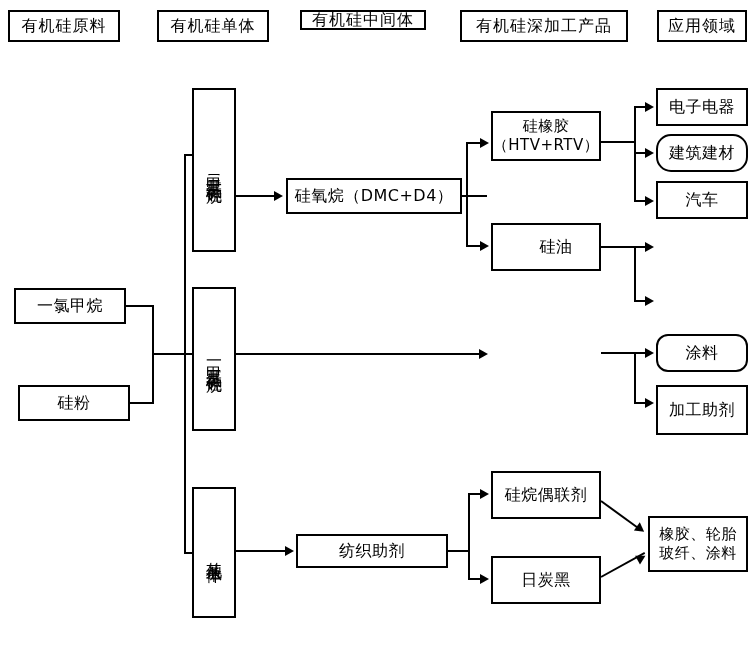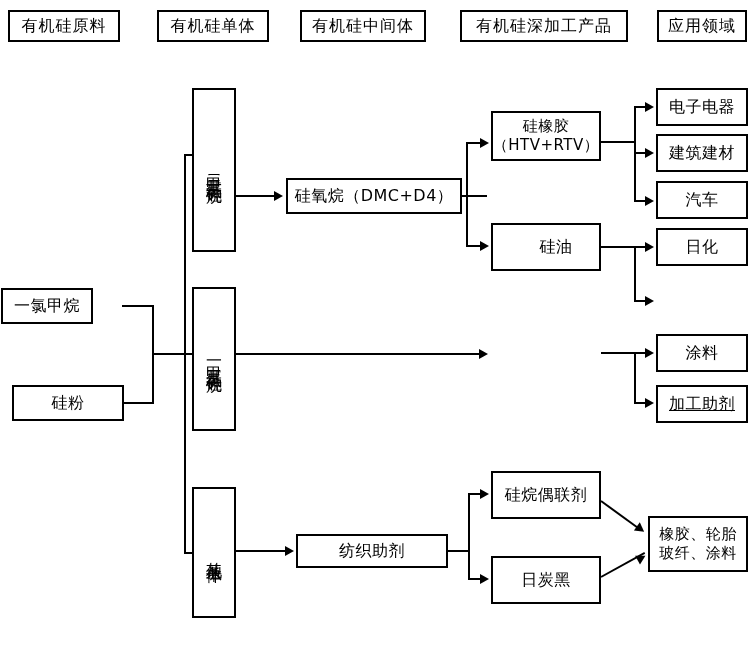--- a/index.html
+++ b/index.html
@@ -80,34 +80,34 @@
 <body>
 
 <div id="stage">
 
   <div class="bx hdr" style="left:8px;  top:10px;  width:112px; height:32px;">
     <span class="lbl">有机硅原料</span>
   </div>
   <div class="bx hdr" style="left:157px; top:10px; width:112px; height:32px;">
     <span class="lbl">有机硅单体</span>
   </div>
-  <div class="bx hdr" style="left:300px; top:10px; width:126px; height:32px;">
+  <div class="bx hdr" style="left:300px; top:10px; width:126px; height:20px;">
     <span class="lbl">有机硅中间体</span>
   </div>
   <div class="bx hdr" style="left:460px; top:10px; width:168px; height:32px;">
     <span class="lbl">有机硅深加工产品</span>
   </div>
   <div class="bx hdr" style="left:657px; top:10px; width:90px;  height:32px;">
     <span class="lbl">应用领域</span>
   </div>
 
-  <div class="bx" style="left:1px; top:288px; width:92px; height:36px;font-family:Liberation Serif, serif;">
+  <div class="bx" style="left:14px; top:288px; width:112px; height:36px;font-family:Liberation Serif, serif;">
     <span class="lbl">一氯甲烷</span>
   </div>
-  <div class="bx" style="left:12px; top:385px; width:112px; height:36px;">
+  <div class="bx" style="left:18px; top:385px; width:112px; height:36px;">
     <span class="lbl">硅粉</span>
   </div>
 
   <div class="ln h" style="left:122px; top:305px; width:32px;"></div>
   <div class="ln h" style="left:122px; top:402px; width:32px;"></div>
   <div class="ln v" style="left:152px; top:305px; height:99px;"></div>
   <div class="ln h" style="left:152px; top:353px; width:34px;"></div>
 
   <div class="ln v" style="left:184px; top:154px; height:399px;"></div>
   <div class="ln h" style="left:184px; top:154px; width:28px;"></div>
@@ -167,33 +167,30 @@
   <div class="ln h" style="left:448px; top:550px; width:22px;"></div>
   <div class="ln v" style="left:468px; top:493px; height:87px;"></div>
   <div class="ln h" style="left:468px; top:493px; width:15px;"></div>
   <div class="ln h" style="left:468px; top:578px; width:15px;"></div>
   <div class="ar" style="left:480px; top:489px;"></div>
   <div class="ar" style="left:480px; top:574px;"></div>
 
   <div class="bx" style="left:656px; top:88px;  width:92px; height:38px;">
     <span class="lbl">电子电器</span>
   </div>
-  <div class="bx" style="left:656px; top:134px; width:92px; height:38px;">
+  <div class="bx" style="left:656px; top:134px; width:92px; height:38px;border-radius:15px;">
     <span class="lbl">建筑建材</span>
   </div>
   <div class="bx" style="left:656px; top:181px; width:92px; height:38px;">
     <span class="lbl">汽车</span>
   </div>
-  <div class="bx" style="left:656px; top:228px; width:92px; height:38px;">
-    <span class="lbl">日化</span>
-  </div>
-  <div class="bx" style="left:656px; top:334px; width:92px; height:38px;">
+  <div class="bx" style="left:656px; top:334px; width:92px; height:38px;border-radius:12px;">
     <span class="lbl">涂料</span>
   </div>
-  <div class="bx" style="left:656px; top:385px; width:92px; height:38px;text-decoration:underline;">
+  <div class="bx" style="left:656px; top:385px; width:92px; height:50px;">
     <span class="lbl">加工助剂</span>
   </div>
   <div class="bx two" style="left:648px; top:516px; width:100px; height:56px;">
     <span class="lbl">橡胶、轮胎
 玻纤、涂料</span>
   </div>
 
   <div class="ln h" style="left:601px; top:141px; width:35px;"></div>
   <div class="ln v" style="left:634px; top:106px; height:96px;"></div>
   <div class="ln h" style="left:634px; top:106px; width:14px;"></div>

